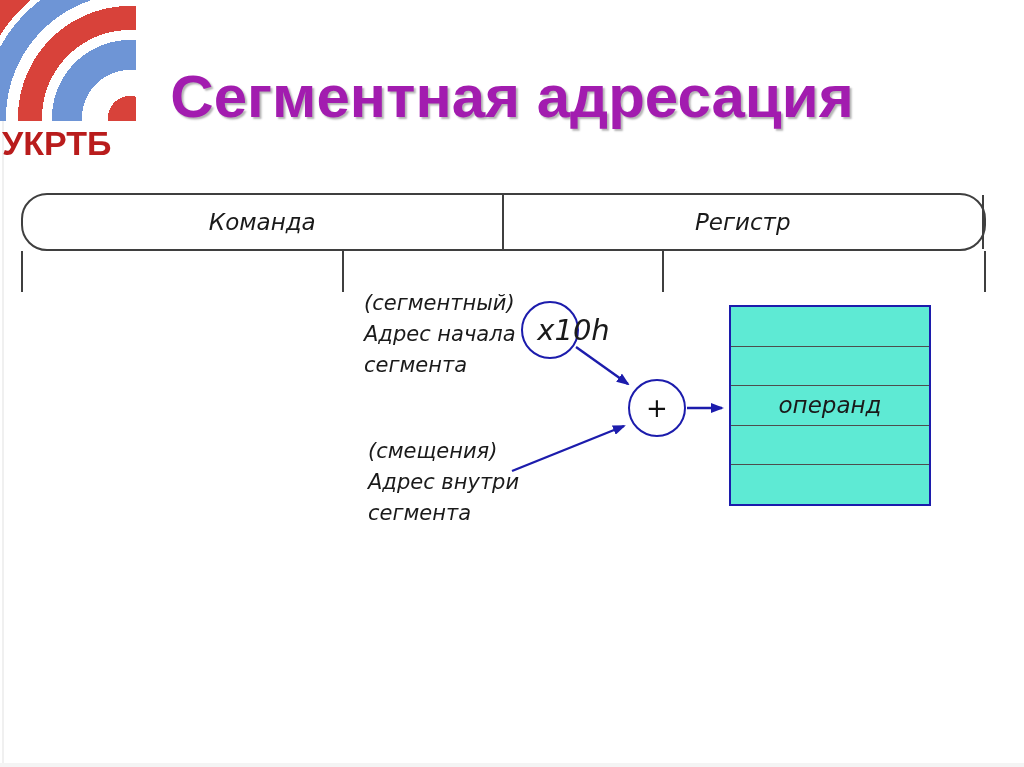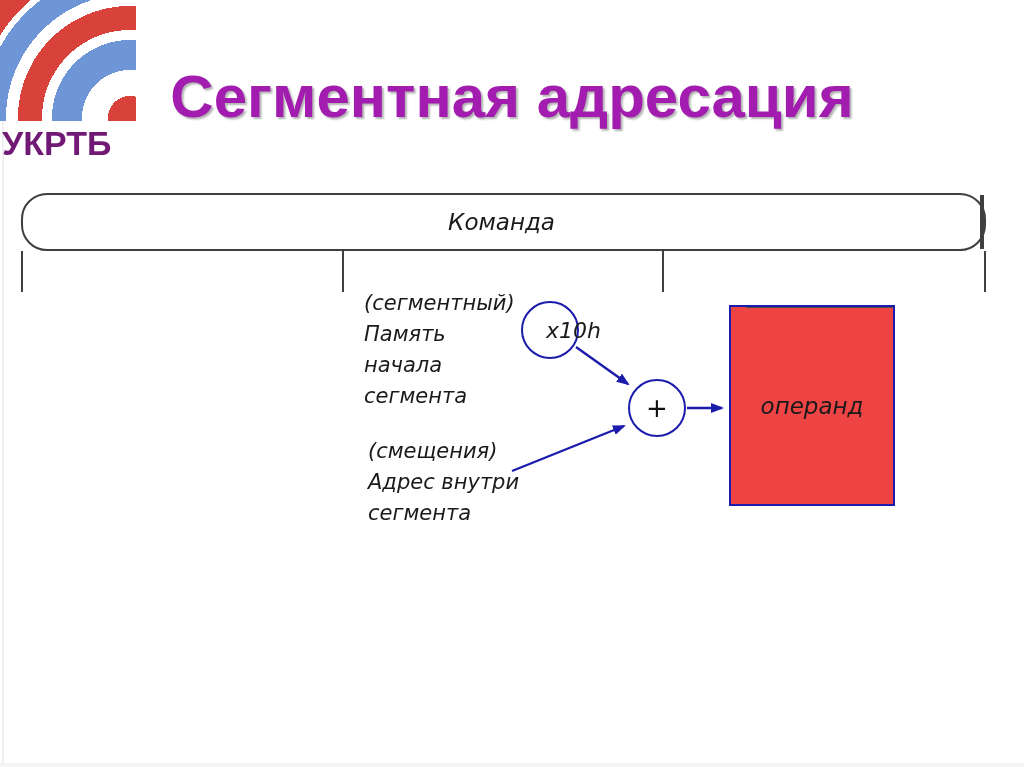--- a/index.html
+++ b/index.html
@@ -15,21 +15,21 @@
   .logo{position:absolute;left:0;top:0;width:140px;height:165px;}
   .logo-arcs{
     position:absolute;left:0;top:0;width:136px;height:121px;
     background:radial-gradient(circle 182px at 130px 118px,
       #d8423a 0 22px,#ffffff 22px 48px,#6e95d6 48px 78px,#ffffff 78px 88px,
       #d8423a 88px 112px,#ffffff 112px 124px,#6e95d6 124px 148px,#ffffff 148px 154px,
       #d8423a 154px 180px,#ffffff 180px);
   }
   .logo-text{
     position:absolute;left:2px;top:124px;width:136px;
-    font-weight:bold;font-size:34px;letter-spacing:0px;color:#701a75;
+    font-weight:bold;font-size:34px;letter-spacing:0px;color:#b91c1c;
   }
 
   
   .slide-title{
     position:absolute;left:0;top:62px;width:1024px;text-align:center;
     font-weight:bold;font-size:60px;letter-spacing:0px;color:#a21caf;
     text-shadow:2px 2px 2px rgba(0,0,0,0.30);
   }
 
   
@@ -55,28 +55,28 @@
   .off-label{left:368px;top:416px;margin-top:20px;}
 
   
   .circ{
     position:absolute;width:58px;height:58px;border-radius:50%;
     border:2px solid #1c1cac;box-sizing:border-box;background:#ffffff;
     display:flex;align-items:center;justify-content:center;
   }
   .mul-circ{left:521px;top:301px;}
   .add-circ{left:628px;top:379px;}
-  .mul-circ .lbl{font-size:22px;padding-left:47px;}
+  .mul-circ .lbl{font-size:29px;padding-left:47px;}
   .add-circ .lbl{font-size:26px;color:#111;font-style:normal;font-family:"DejaVu Sans",sans-serif;}
 
   
   .memory{
-    position:absolute;left:729px;top:305px;width:166px;height:201px;
-    border:2.5px solid #1c1cac;box-sizing:border-box;background:#ef4444;
-    display:flex;flex-direction:row;
+    position:absolute;left:729px;top:305px;width:202px;height:201px;
+    border:2.5px solid #1c1cac;box-sizing:border-box;background:#5eead4;
+    display:flex;flex-direction:column;
   }
   .memory .row{flex:1;display:flex;align-items:center;justify-content:center;}
   .memory .row + .row{border-top:1.5px solid #4d4d4d;}
   .memory .row .lbl{font-size:23px;}
 
   .arrows{position:absolute;left:0;top:0;width:1024px;height:767px;pointer-events:none;}
 </style>
 </head>
 <body>
 
@@ -86,31 +86,32 @@
 <div class="logo">
   <div class="logo-arcs"></div>
   <div class="logo-text">УКРТБ</div>
 </div>
 
 <div class="slide-title">Сегментная адресация</div>
 
 <div class="tbl-header draft">
   <div class="cell">Команда</div>
   <div class="sep"></div>
+  <div class="cell">Регистр</div>
   <div class="sep"></div>
 </div>
 
 <div class="vline vl1"></div>
 <div class="vline vl2"></div>
 <div class="vline vl3"></div>
 <div class="vline vl4"></div>
 
 <div class="seg-label draft">
   <div>(сегментный)</div>
-  <div>Память начала</div>
+  <div>Адрес начала</div>
   <div>сегмента</div>
 </div>
 <div class="off-label draft">
   <div>(смещения)</div>
   <div>Адрес внутри</div>
   <div>сегмента</div>
 </div>
 
 <div class="circ mul-circ">
   <span class="lbl draft">x10h</span>

